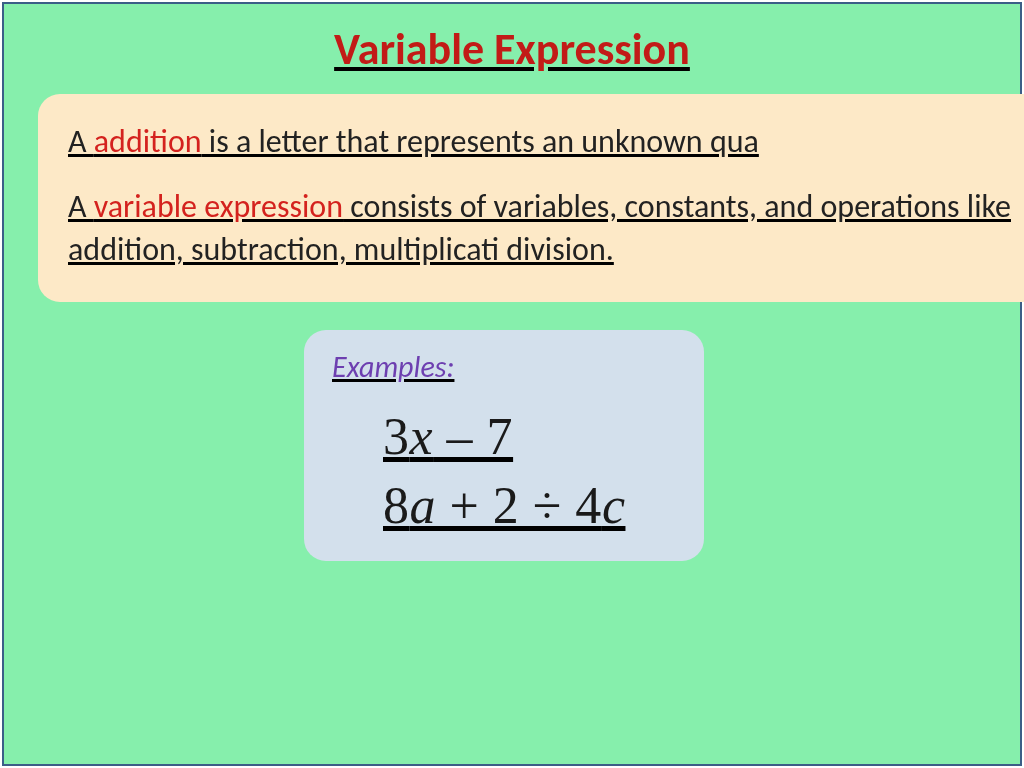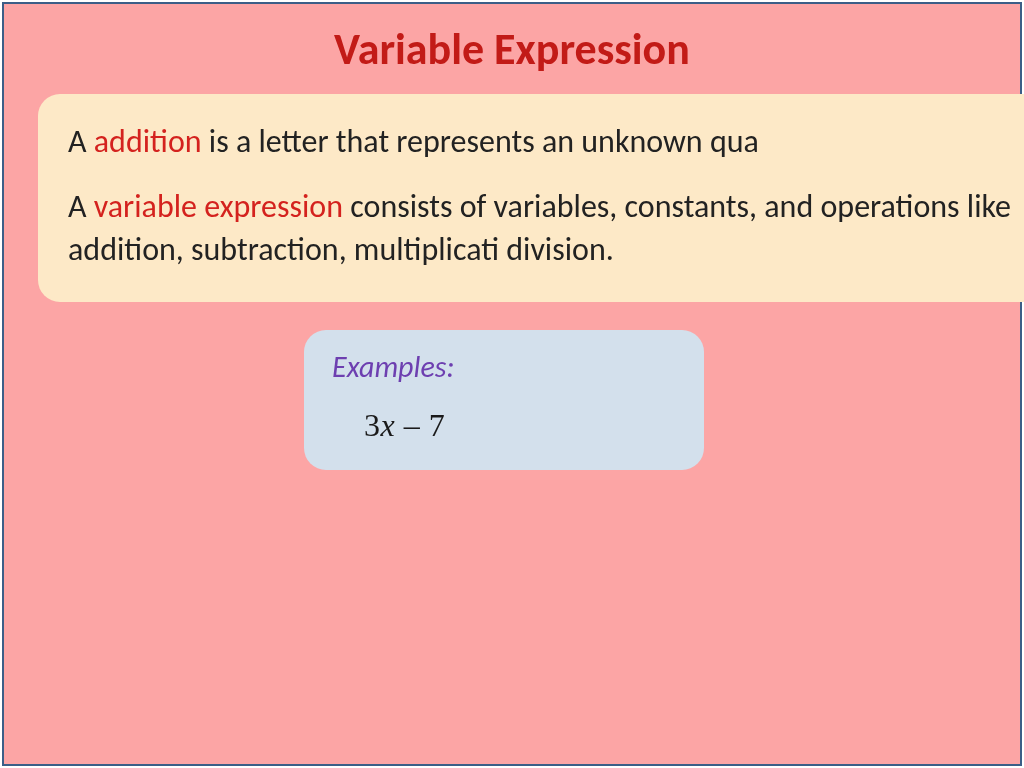--- a/index.html
+++ b/index.html
@@ -11,21 +11,22 @@
     background: #fff;
     overflow: hidden;
   }
   .frame {
     box-sizing: border-box;
     width: 1020px;
     height: 764px;
     margin: 2px;
     border: 2px solid #3b5e87;
     position: relative;
-    background: #fca5a5;
+    background: #86efac;
+    text-decoration: underline;
   }
   .title {
     text-align: center;
     font-size: 44px;
     font-weight: 700;
     color: #c21b17;
     margin-top: 18px;
     margin-bottom: 18px;
   }
   .definition-box {
@@ -61,23 +62,23 @@
   .examples-label {
     color: #6d3fb0;
     font-style: italic;
     font-size: 30px;
     font-weight: 500;
     margin-bottom: 22px;
     font-family: Calibri, 'Segoe UI', Arial, sans-serif;
   }
   .math-line {
     font-family: 'Times New Roman', Times, serif;
-    font-size: 32px;
+    font-size: 52px;
     color: #1a1a1a;
-    margin: 10px 0 0 32px;
+    margin: 10px 0 0 51px;
     letter-spacing: 0.5px;
     white-space: nowrap;
   }
   .math-line .it {
     font-style: italic;
   }
 </style>
 </head>
 <body>
 
@@ -92,15 +93,18 @@
     <p>
       <span>A </span><span class="term">variable expression</span><span> consists of variables, constants, and operations like addition, subtraction, multiplicati division.</span>
     </p>
   </div>
 
   <div class="examples-box">
     <div class="examples-label">Examples:</div>
     <div class="math-line">
       <span>3</span><span class="it">x</span><span> – 7</span>
     </div>
+    <div class="math-line">
+      <span>8</span><span class="it">a</span><span> + 2 ÷ 4</span><span class="it">c</span>
+    </div>
   </div>
 
 </div>
 
 </body></html>

